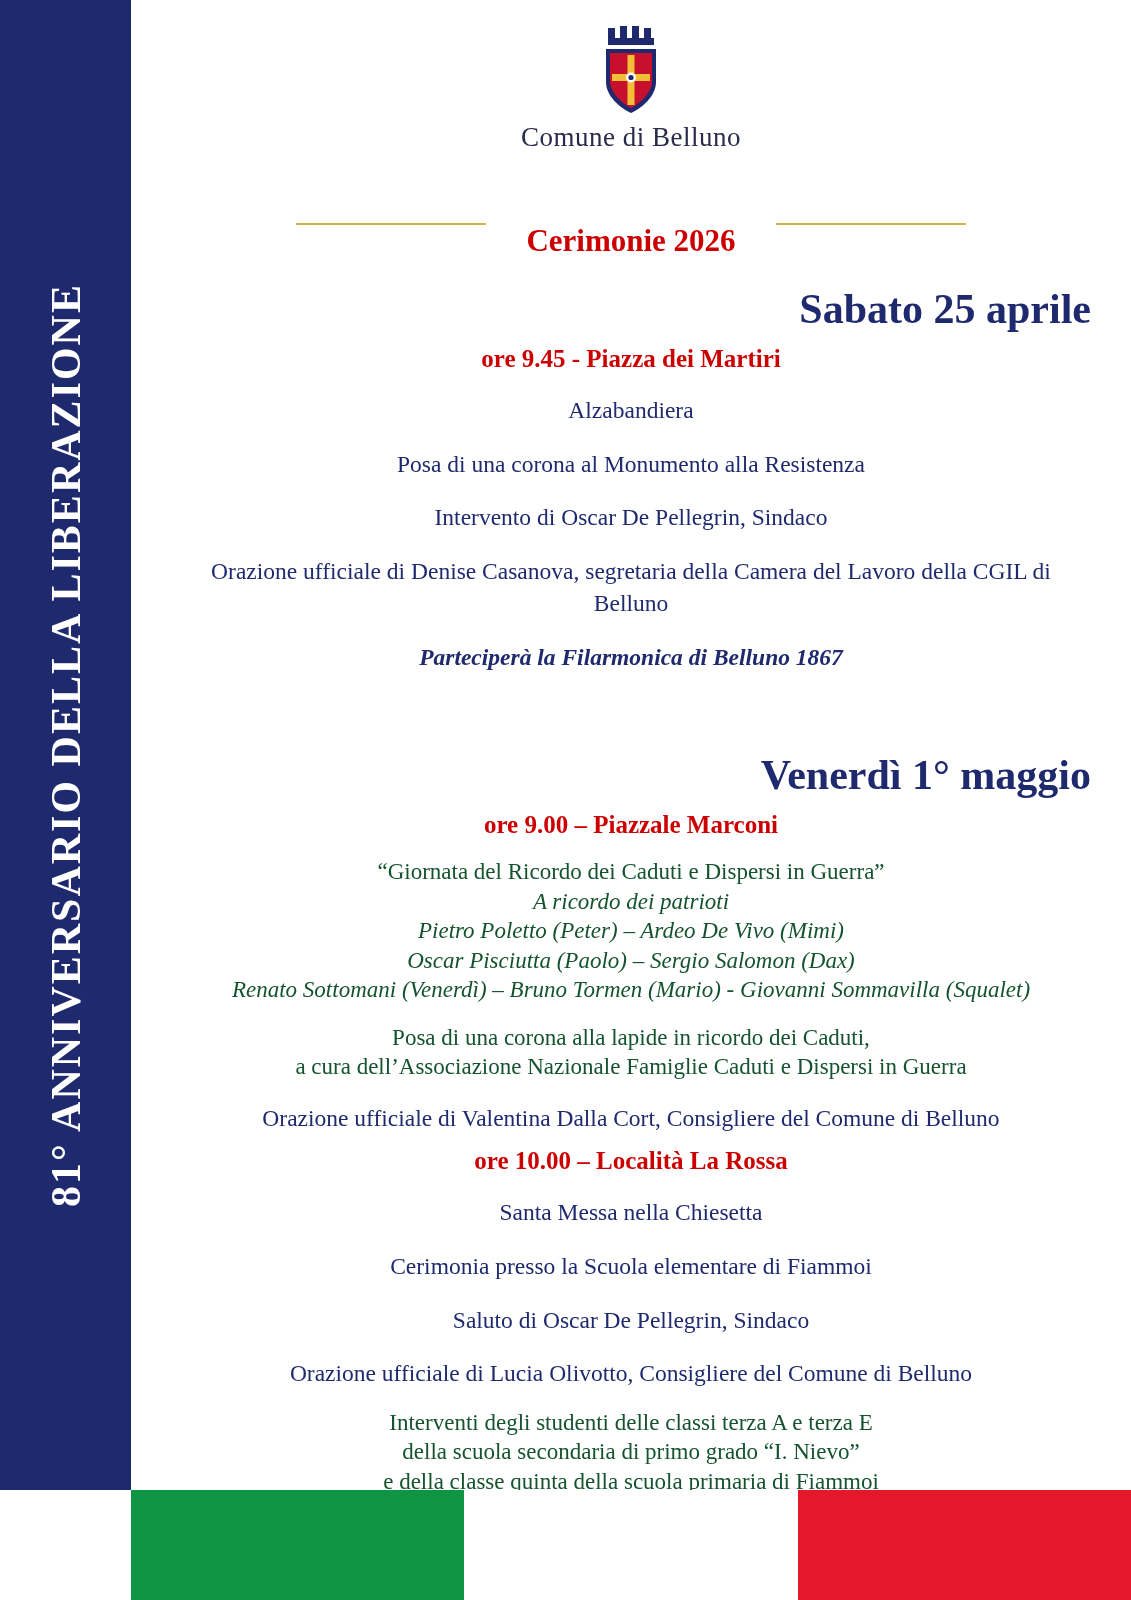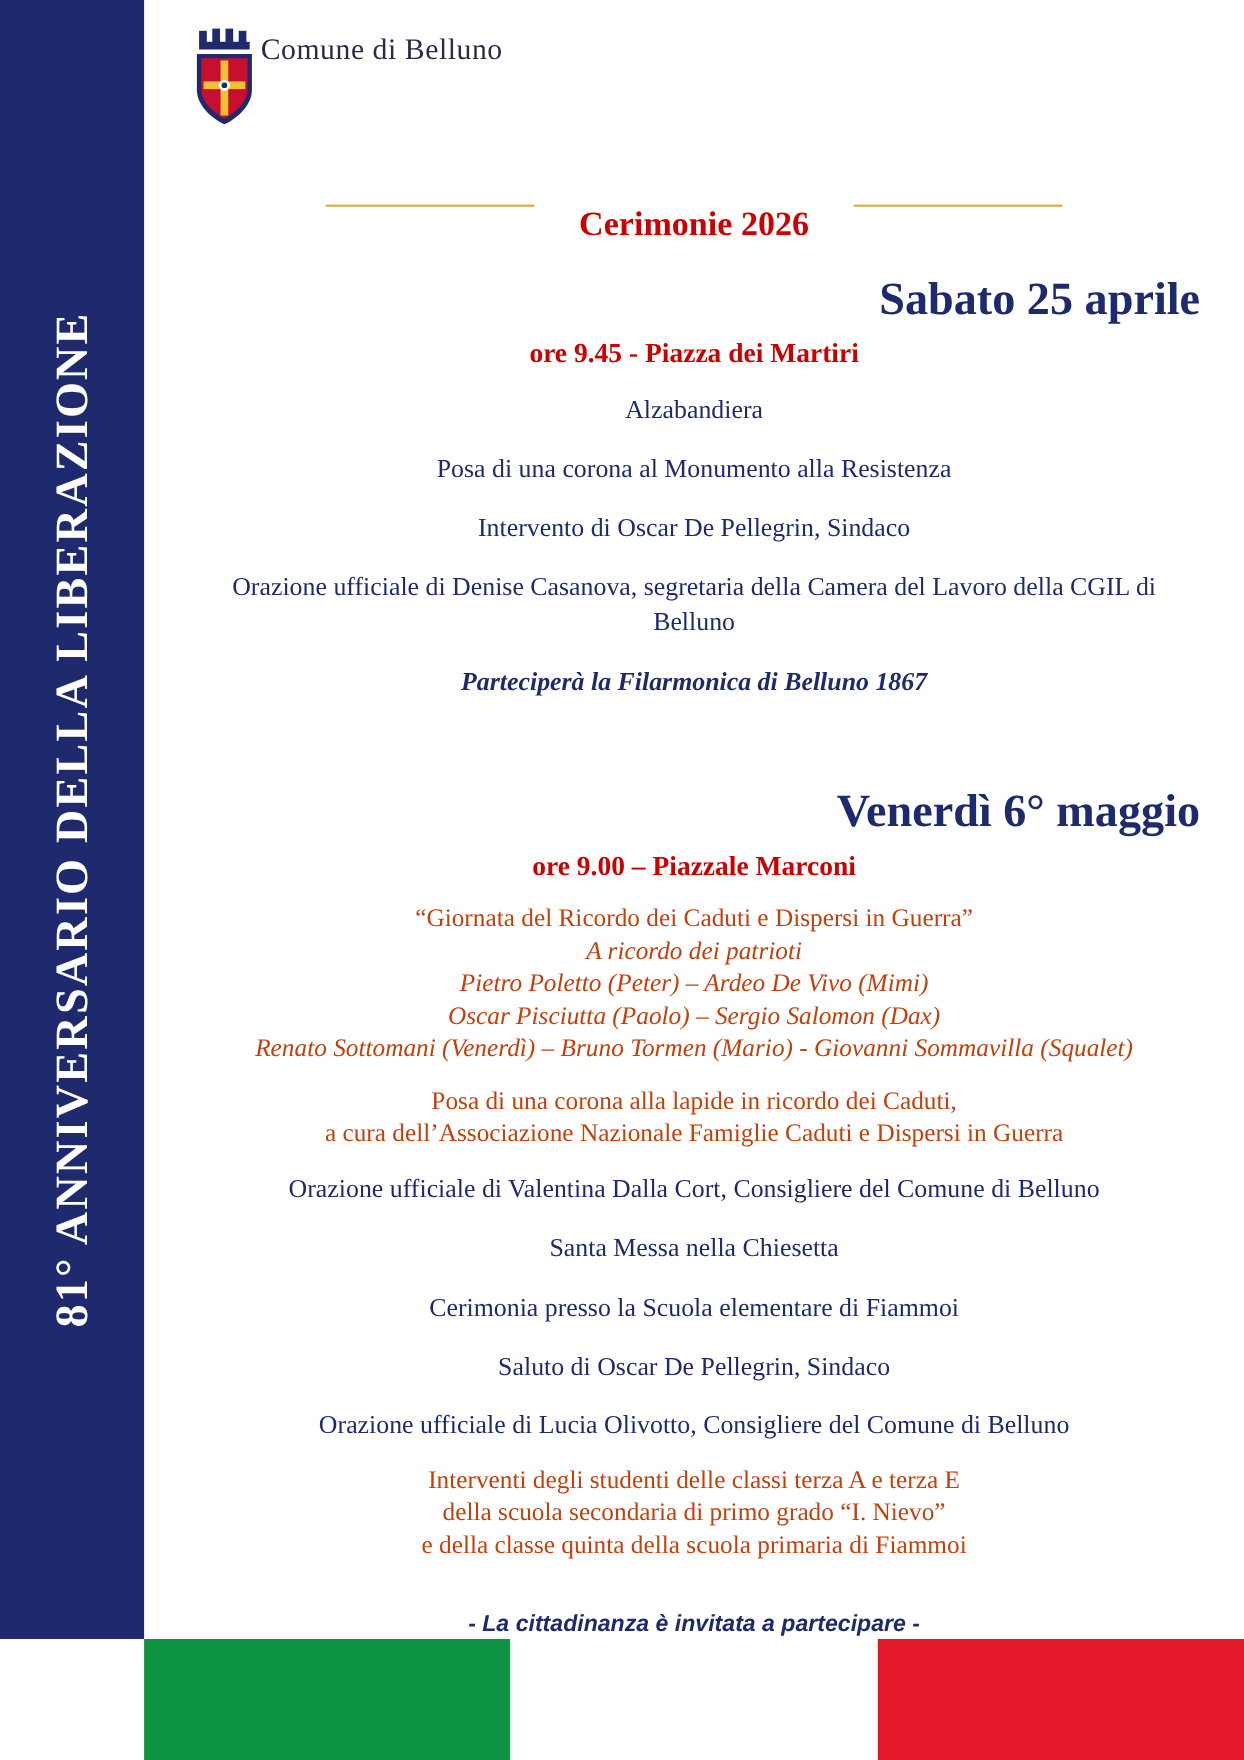--- a/index.html
+++ b/index.html
@@ -70,21 +70,22 @@
     box-sizing: border-box;
     padding: 14px 40px 0 40px;
     text-align: center;
     color: #1f2a6e;
   }
 
   
   .crest-wrap {
     margin-top: 10px;
     display: flex;
-    flex-direction: row;
+    flex-direction: column;
+    align-items: center;
   }
   .crest {
     width: 66px;
     height: 92px;
     position: relative;
   }
   .crest svg { display: block; }
   .comune-label {
     margin-top: 6px;
     font-family: "Liberation Serif", serif;
@@ -135,21 +136,21 @@
     font-size: 23.5px;
     color: #1f2a6e;
     font-family: "Liberation Serif", serif;
     line-height: 1.35;
   }
   .line b { font-weight: normal; }
   .line.italic { font-style: italic; font-weight: bold; }
   .block {
     margin-top: 18px;
     font-size: 23px;
-    color: #c2410c;
+    color: #14532d;
     line-height: 1.28;
   }
   .block .it { font-style: italic; }
   .gap-big { height: 78px; }
 
   .day-title-2 { margin-top: 0; }
 
   .invite {
     margin-top: 46px;
     font-size: 21px;
@@ -209,40 +210,41 @@
     <div class="line">
       Intervento di <b>Oscar De Pellegrin</b>, Sindaco
     </div>
     <div class="line">
       Orazione ufficiale di <b>Denise Casanova</b>, segretaria della Camera del Lavoro della CGIL di Belluno
     </div>
     <div class="line italic">Parteciperà la Filarmonica di Belluno 1867</div>
 
     <div class="gap-big"></div>
 
-    <div class="day-title day-title-2">Venerdì 6° maggio</div>
+    <div class="day-title day-title-2">Venerdì 1° maggio</div>
     <div class="time-place">ore 9.00 – Piazzale Marconi</div>
 
     <div class="block">
       <div>“Giornata del Ricordo dei Caduti e Dispersi in Guerra”</div>
       <div class="it">A ricordo dei patrioti</div>
       <div class="it">Pietro Poletto (Peter) – Ardeo De Vivo (Mimi)</div>
       <div class="it">Oscar Pisciutta (Paolo) – Sergio Salomon (Dax)</div>
       <div class="it">Renato Sottomani (Venerdì) – Bruno Tormen (Mario) - Giovanni Sommavilla (Squalet)</div>
     </div>
 
     <div class="block">
       <div>Posa di una corona alla lapide in ricordo dei Caduti,</div>
       <div>a cura dell’Associazione Nazionale Famiglie Caduti e Dispersi in Guerra</div>
     </div>
 
     <div class="line">
       Orazione ufficiale di <b>Valentina Dalla Cort</b>, Consigliere del Comune di Belluno
     </div>
 
+    <div class="time-place">ore 10.00 – Località La Rossa</div>
 
     <div class="line">Santa Messa nella Chiesetta</div>
     <div class="line">Cerimonia presso la Scuola elementare di Fiammoi</div>
     <div class="line">
       Saluto di <b>Oscar De Pellegrin</b>, Sindaco
     </div>
     <div class="line">
       Orazione ufficiale di <b>Lucia Olivotto</b>, Consigliere del Comune di Belluno
     </div>
 

